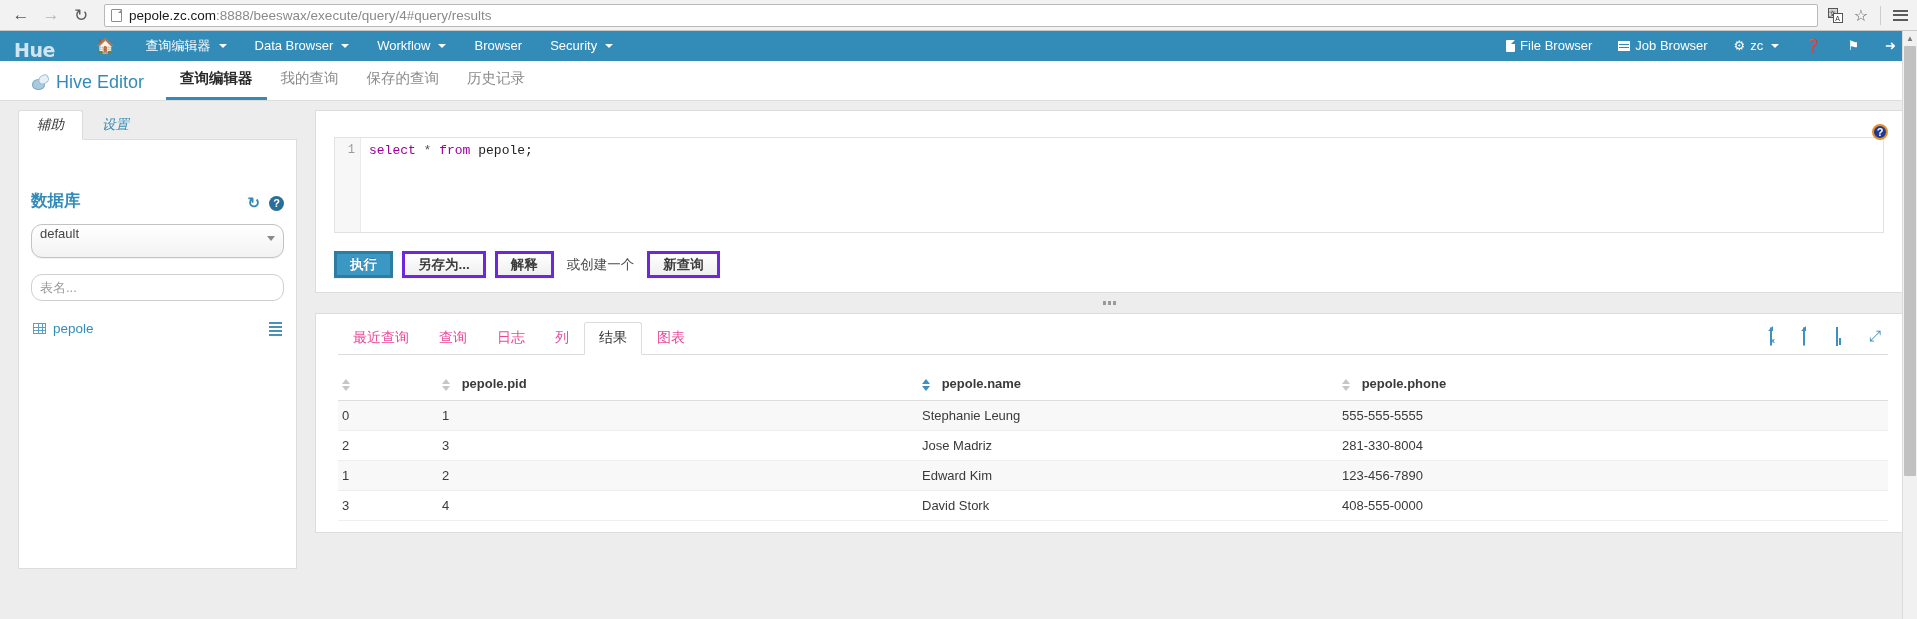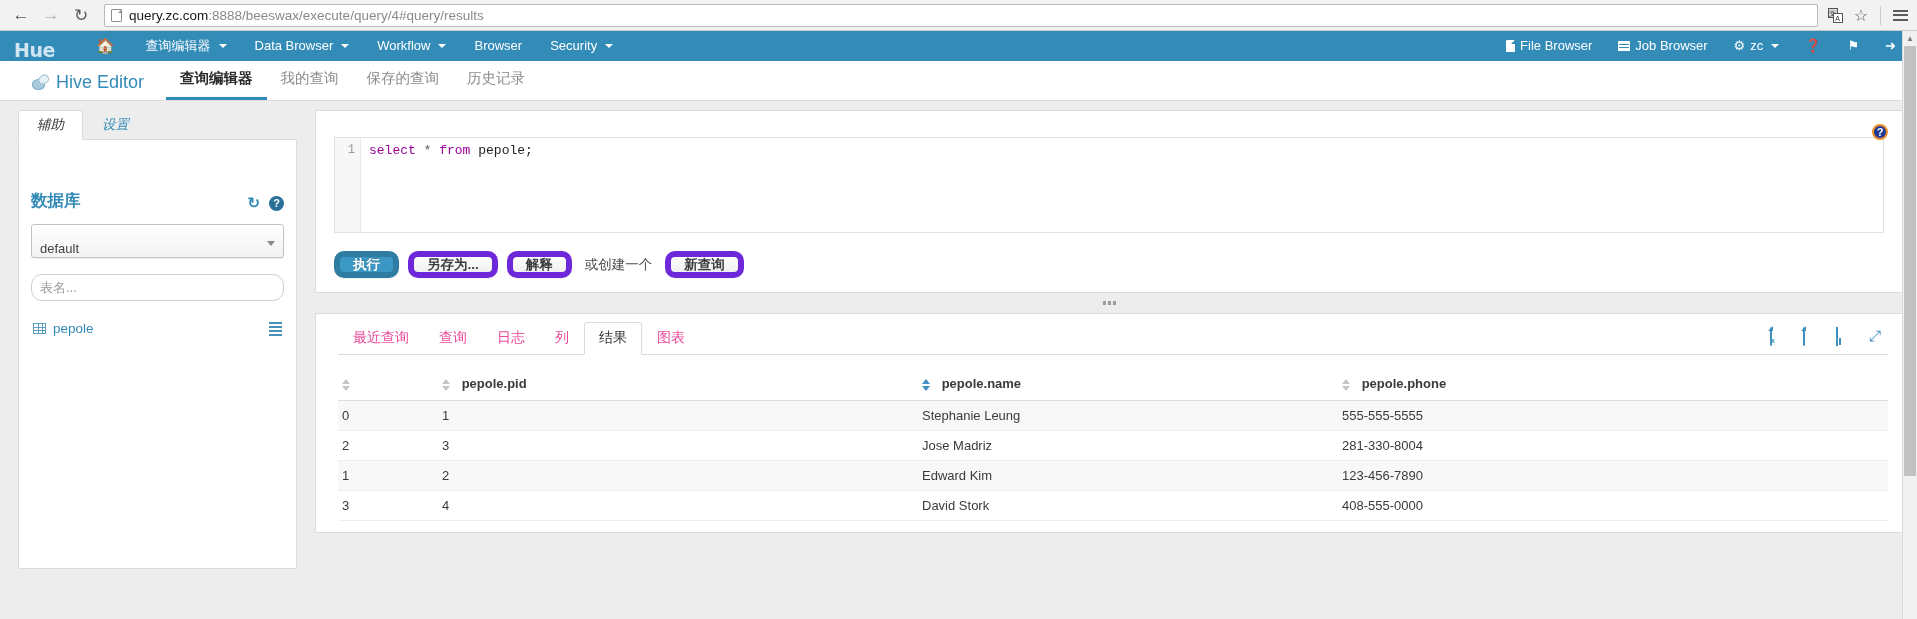--- a/index.html
+++ b/index.html
@@ -154,23 +154,23 @@
     display: flex; align-items: flex-end; margin-bottom: 12px; margin-top: 36px;
   }
   .db-title { font-size: 16.5px; color: #338bb8; font-weight: bold; }
   .db-head-icons { margin-left: auto; display: flex; gap: 9px; align-items:center; color:#338bb8; }
   .refresh-ic { font-size: 15px; font-weight:bold; }
   .help-ic {
     width:15px;height:15px;border-radius:50%;background:#2a6f97;color:#fff;
     font-size:11px;font-weight:bold;display:flex;align-items:center;justify-content:center;
   }
   .db-select {
-    width: 100%; height: 28px; border: 1px solid #c2c2c2; border-radius: 3px;
+    width: 100%; height: 28px; border: 1px solid #c2c2c2; border-radius: 11px;
     background: linear-gradient(#ffffff, #f2f2f2);
-    display: flex; align-items: flex-start; padding: 16px 8px;
+    display: flex; align-items: flex-end; padding: 16px 8px;
     font-size: 13px; color: #444; box-shadow: 0 1px 1px rgba(0,0,0,.06);
   }
   .db-select .caret {
     margin-left: auto; width:0;height:0;
     border-left:4px solid transparent;border-right:4px solid transparent;
     border-top:5px solid #8a8a8a;
   }
   .tbl-filter {
     margin-top: 16px; width: 100%; height: 27px;
     border: 1px solid #cfcfcf; border-radius: 11px;
@@ -219,23 +219,23 @@
     color: #9b9b9b; text-align: right; padding: 5px 5px 0 0; flex: none;
   }
   .code-body {
     flex: 1; font-family: "Liberation Mono", monospace; font-size: 13px;
     padding: 5px 0 0 8px; white-space: pre; color: #222;
   }
   .kw { color: #9b009b; }
   .op { color: #555; }
   .btn-row { display: flex; align-items: center; gap: 9px; margin-top: 18px; }
   .btn {
-    height: 27px; padding: 0 13px; border-radius: 10px; font-size: 13.5px;
+    height: 27px; padding: 0 13px; border-radius: 0; font-size: 13.5px;
     display: flex; align-items: center; font-weight: bold;
-    border: 6px solid #6d28d9; background: linear-gradient(#ffffff,#efefef);
+    border: 3px solid #6d28d9; background: linear-gradient(#ffffff,#efefef);
     color: #3b3b3b; box-shadow: 0 1px 1px rgba(0,0,0,.05);
   }
   .btn.primary {
     background: #3b97c4; border-color: #2f7ca3; color: #fff;
     text-shadow: 0 -1px 0 rgba(0,0,0,.2);
   }
   .btn-note { font-size: 13.5px; color: #4b4b4b; margin: 0 4px; }
 
   .splitter {
     height: 20px; display: flex; align-items: center; justify-content: center;
@@ -324,21 +324,21 @@
 </style>
 </head>
 <body>
 
 <div class="browser-bar">
   <div class="nav-btn">←</div>
   <div class="nav-btn disabled">→</div>
   <div class="nav-btn">↻</div>
   <div class="url-box">
     <span class="page-glyph"></span>
-    <span class="url-text"><b>query.zc.com</b><span>:8888/beeswax/execute/query/4#query/results</span></span>
+    <span class="url-text"><b>pepole.zc.com</b><span>:8888/beeswax/execute/query/4#query/results</span></span>
   </div>
   <div class="chrome-right">
     <div class="icon-sq">
       <span class="translate-ic">
           <span class="a">文</span>
           <span class="b">A</span>
         </span>
     </div>
     <div class="icon-sq">☆</div>
     <div class="chrome-div"></div>

